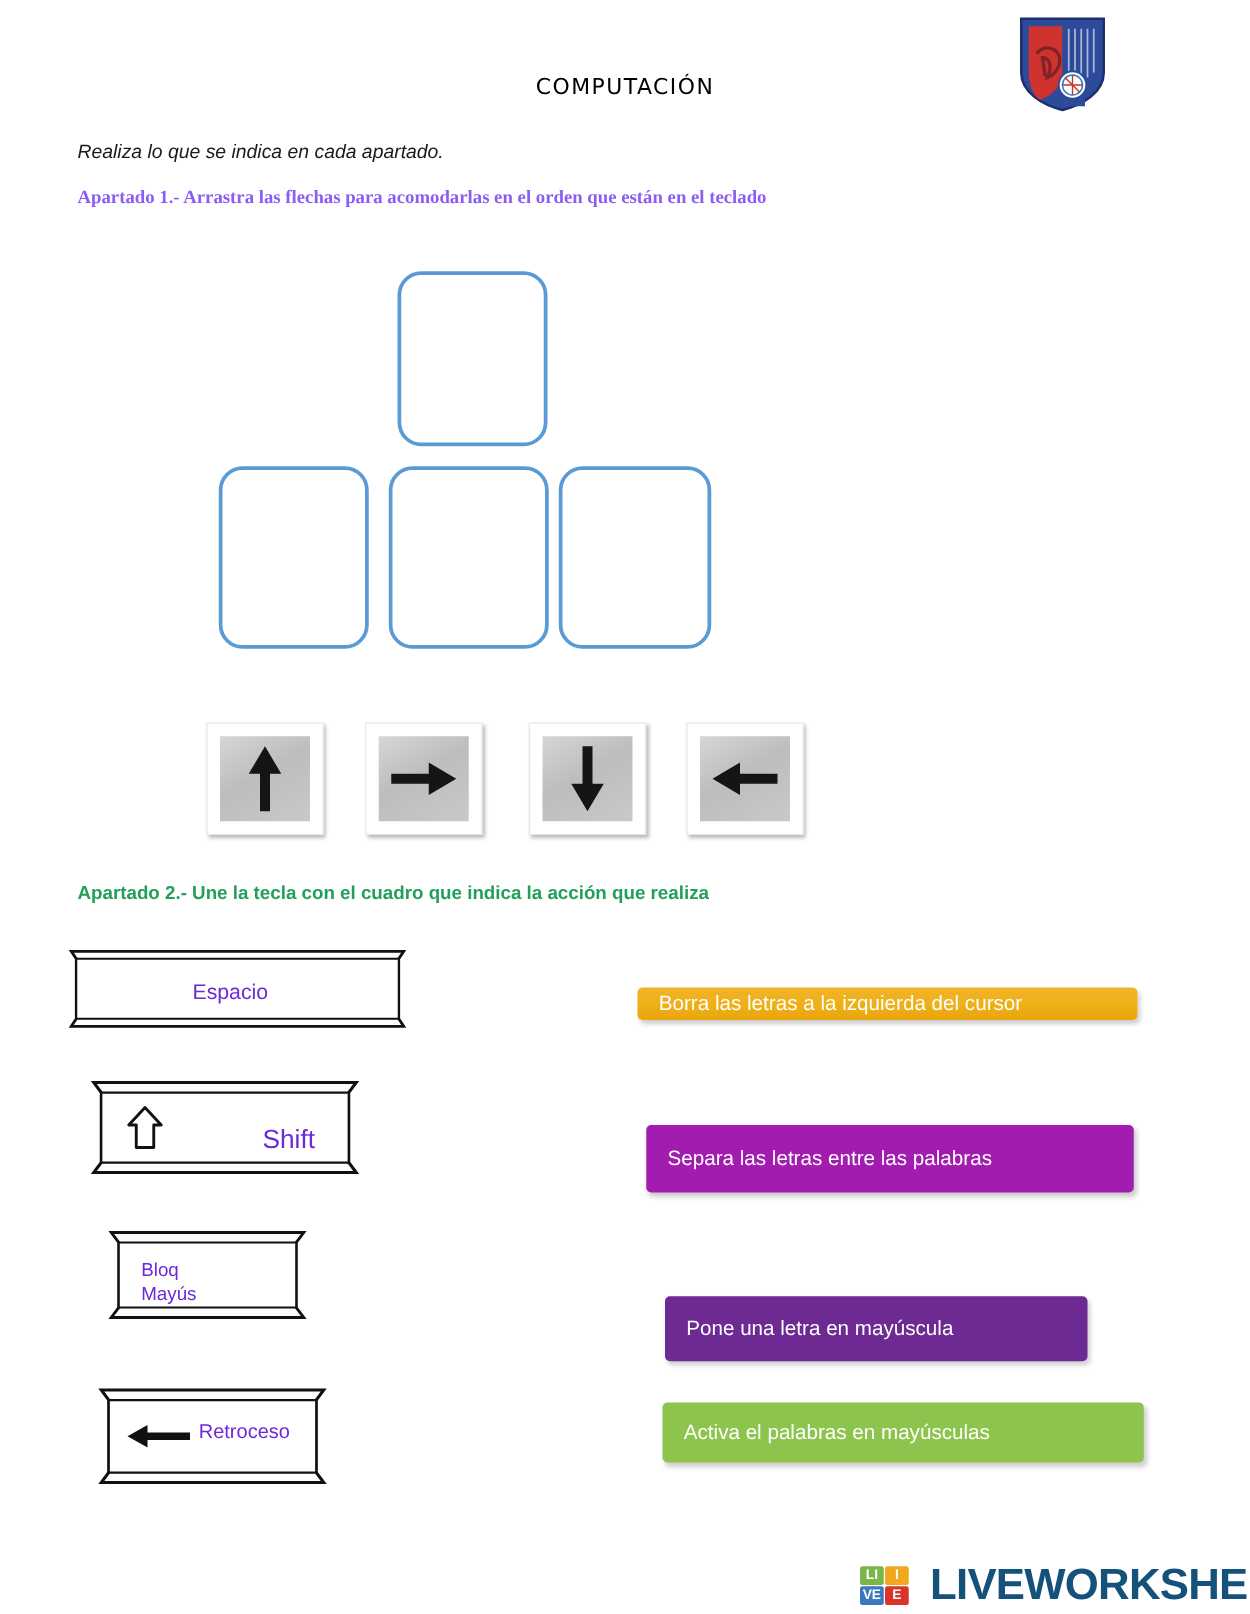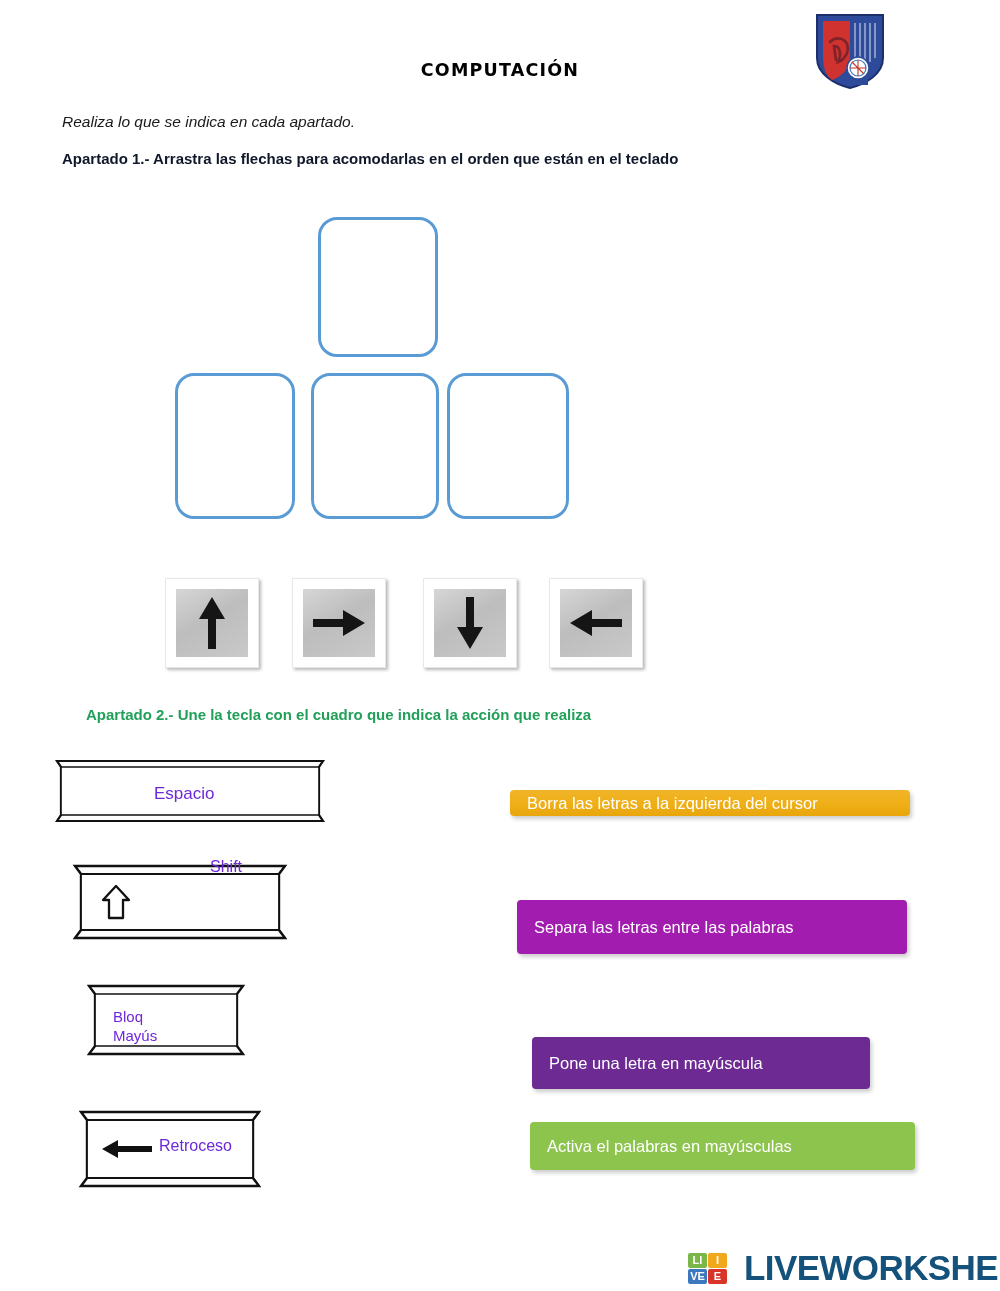--- a/index.html
+++ b/index.html
@@ -14,21 +14,21 @@
 
   
   #school-logo {
     position: absolute; left: 814px; top: 12px;
     width: 72px; height: 78px;
   }
   #doc-title {
     position: absolute; left: 0; top: 58px; width: 1000px;
     text-align: center;
     font-family: "DejaVu Sans", sans-serif;
-    font-weight: 700;
+    font-weight: 400;
     font-size: 17.5px;
     letter-spacing: 1.2px;
     color: #000;
     line-height: 1.45;
   }
   #doc-title .line2 { letter-spacing: 1.4px; }
 
   .intro-note {
     position: absolute; left: 62px; top: 113px;
     font-style: italic;
@@ -84,21 +84,21 @@
   #key-bloqmayus { left: 86px;  top: 982px; }
   #key-retroceso { left: 78px;  top: 1108px; }
 
   .key-label {
     position: absolute;
     font-family: "Liberation Sans", sans-serif;
     color: #6d28d9;
     white-space: pre;
   }
   #label-espacio   { left: 154px; top: 784px; font-size: 17px; }
-  #label-shift     { left: 210px; top: 858px; font-size: 16px; }
+  #label-shift     { left: 210px; top: 900px; font-size: 21px; }
   #label-bloqmayus { left: 113px; top: 1008px; font-size: 15px; line-height: 1.25; }
   #label-retroceso { left: 159px; top: 1137px; font-size: 16px; }
 
   
   .banner {
     position: absolute;
     color: #ffffff;
     font-size: 16.5px;
     display: flex;
     align-items: center;
@@ -171,21 +171,21 @@
     <rect x="34" y="68" width="20" height="5" fill="#2D4B9A"></rect>
   </svg>
 </div>
 
 <div id="doc-title">
   <div class="line1">COMPUTACIÓN</div>
 </div>
 
 <div class="intro-note">Realiza lo que se indica en cada apartado.</div>
 
-<div class="section-heading" id="heading-1" style="color: #0f172a;">Apartado 1.- Arrastra las flechas para acomodarlas en el orden que están en el teclado</div>
+<div class="section-heading" id="heading-1" style="color: #8b5cf6; font-family: Liberation Serif, serif;">Apartado 1.- Arrastra las flechas para acomodarlas en el orden que están en el teclado</div>
 
 <div class="drop-box" id="drop-up"></div>
 <div class="drop-box" id="drop-left"></div>
 <div class="drop-box" id="drop-down"></div>
 <div class="drop-box" id="drop-right"></div>
 
 <div class="arrow-tile" id="tile-up">
   <div class="inner">
     <svg width="34" height="56" viewBox="0 0 34 56">
       <path d="M17 2 L30 24 H21 V54 H13 V24 H4 Z" fill="#151515"></path>
@@ -210,21 +210,21 @@
 </div>
 
 <div class="arrow-tile" id="tile-left">
   <div class="inner">
     <svg width="56" height="34" viewBox="0 0 56 34">
       <path d="M2 17 L24 4 V13 H54 V21 H24 V30 Z" fill="#151515"></path>
     </svg>
   </div>
 </div>
 
-<div class="section-heading" id="heading-2" style="color: rgb(34, 160, 90); margin-left: 24px;">Apartado 2.- Une la tecla con el cuadro que indica la acción que realiza</div>
+<div class="section-heading" id="heading-2" style="color: rgb(34, 160, 90);">Apartado 2.- Une la tecla con el cuadro que indica la acción que realiza</div>
 
 <div class="keycap" id="key-espacio">
   <svg width="272" height="68" viewBox="0 0 272 68">
     <path d="M3 4 H269 L265 10 V58 L269 64 H3 L7 58 V10 Z" fill="#fdfdfd" stroke="#111" stroke-width="2.2"></path>
     <path d="M7 10 H265 V58 H7 Z" fill="#ffffff" stroke="#111" stroke-width="1.6"></path>
     <path d="M3 4 L7 10 M269 4 L265 10 M3 64 L7 58 M269 64 L265 58" stroke="#111" stroke-width="1.4"></path>
   </svg>
 </div>
 <div class="key-label" id="label-espacio">Espacio</div>
 

